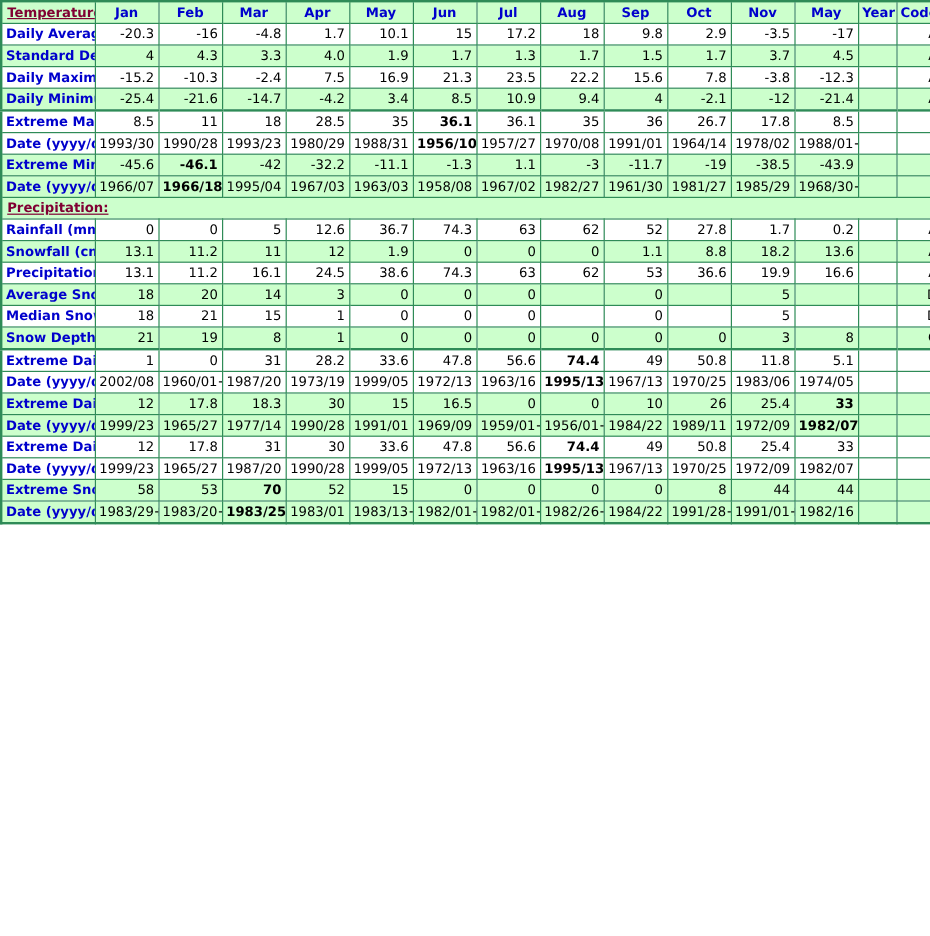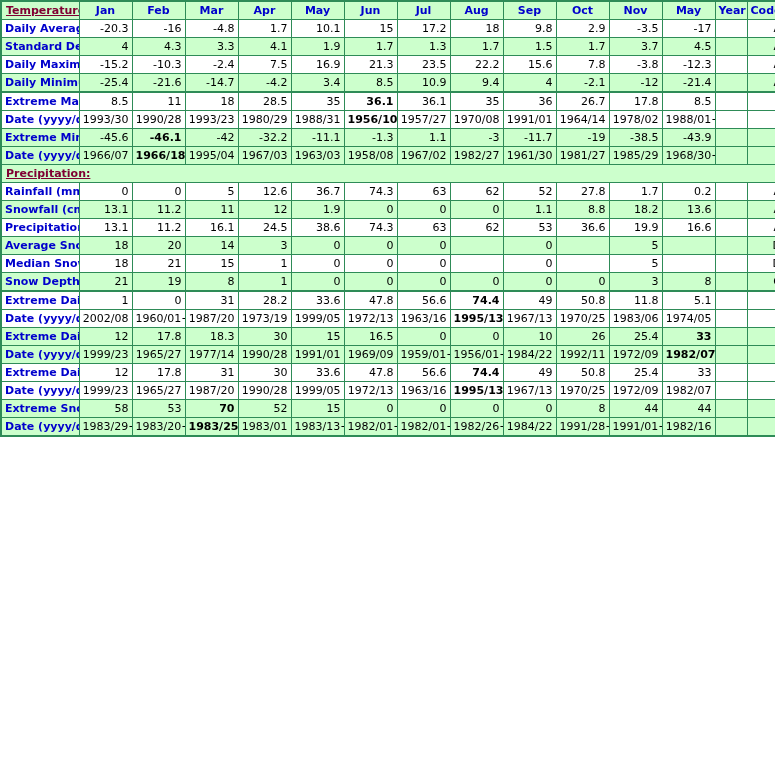--- a/index.html
+++ b/index.html
@@ -137,21 +137,21 @@
         <td class="val">-3.5</td>
         <td class="val">-17</td>
         <td class="val"></td>
         <td class="val">A</td>
       </tr>
       <tr class="zebra-green">
         <td class="rlabel">Standard Deviation</td>
         <td class="val">4</td>
         <td class="val">4.3</td>
         <td class="val">3.3</td>
-        <td class="val">4.1</td>
+        <td class="val">4.0</td>
         <td class="val">1.9</td>
         <td class="val">1.7</td>
         <td class="val">1.3</td>
         <td class="val">1.7</td>
         <td class="val">1.5</td>
         <td class="val">1.7</td>
         <td class="val">3.7</td>
         <td class="val">4.5</td>
         <td class="val"></td>
         <td class="val">A</td>
@@ -418,21 +418,21 @@
         <td class="rlabel">Date (yyyy/dd)</td>
         <td class="val">1999/23</td>
         <td class="val">1965/27</td>
         <td class="val">1977/14</td>
         <td class="val">1990/28</td>
         <td class="val">1991/01</td>
         <td class="val">1969/09</td>
         <td class="val">1959/01+</td>
         <td class="val">1956/01+</td>
         <td class="val">1984/22</td>
-        <td class="val">1992/11</td>
+        <td class="val">1989/11</td>
         <td class="val">1972/09</td>
         <td class="val b">1982/07</td>
         <td class="val"></td>
         <td class="val"></td>
       </tr>
       <tr class="zebra-white">
         <td class="rlabel">Extreme Daily Precipitation (mm)</td>
         <td class="val">12</td>
         <td class="val">17.8</td>
         <td class="val">31</td>

